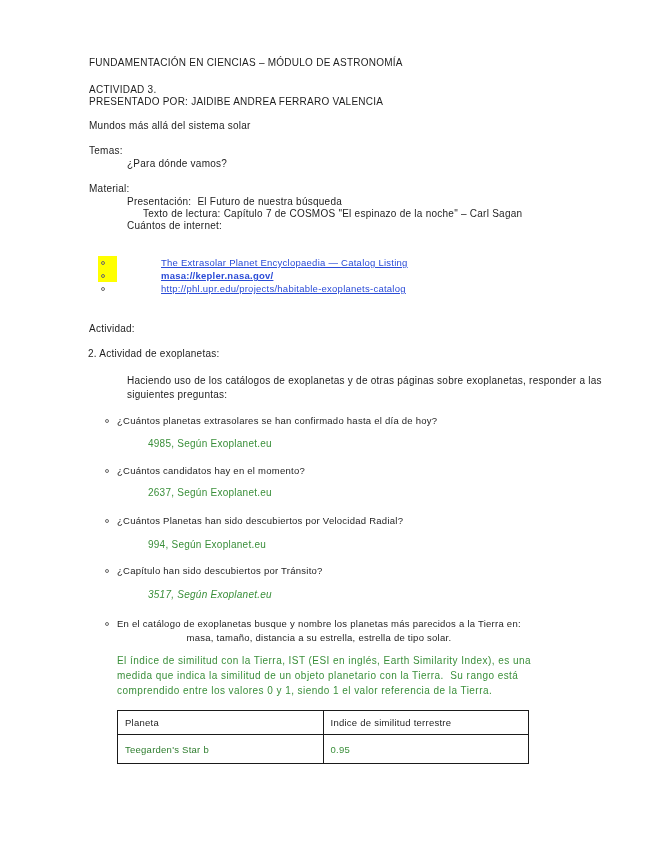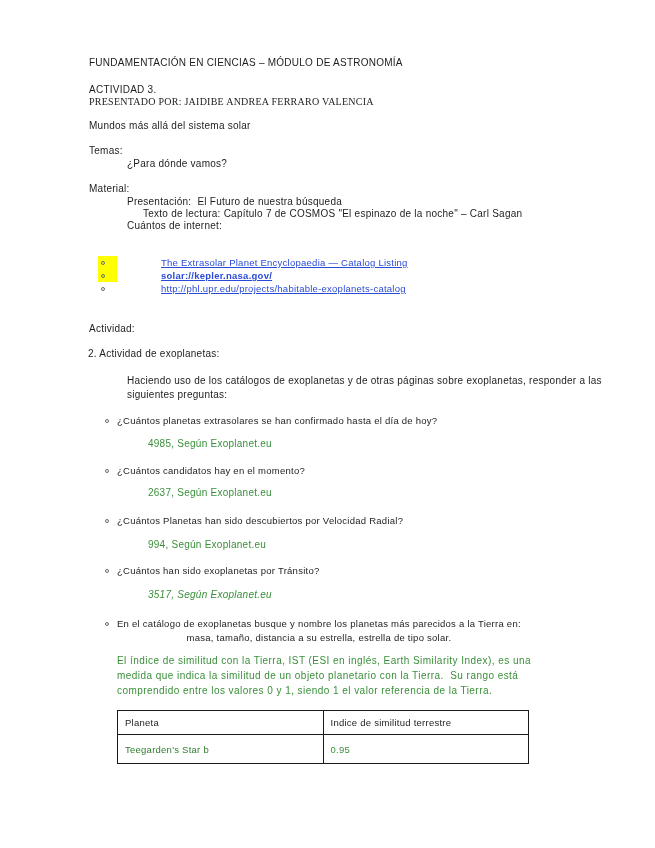--- a/index.html
+++ b/index.html
@@ -90,42 +90,42 @@
   .esi-table th { height: 24px; }
   .esi-table td { height: 29px; }
   .cell-planet { color: #2E7D2E; font-weight: bold; }
   .cell-value { color: #3A8F3A; }
 </style>
 </head>
 <body>
 
 <div class="line" style="left:58px; top:57px;">FUNDAMENTACIÓN EN CIENCIAS – MÓDULO DE ASTRONOMÍA</div>
 <div class="line" style="left:58px; top:84px;">ACTIVIDAD 3.</div>
-<div class="line" style="left:58px; top:96px;font-family:Liberation Serif, serif;">PRESENTADO POR: JAIDIBE ANDREA FERRARO VALENCIA</div>
+<div class="line" style="left:58px; top:96px;">PRESENTADO POR: JAIDIBE ANDREA FERRARO VALENCIA</div>
 <div class="line" style="left:58px; top:120px;">Mundos más allá del sistema solar</div>
 
 <div class="line" style="left:58px; top:145px;">Temas:</div>
 <div class="line" style="left:96px; top:158px;">¿Para dónde vamos?</div>
 
 <div class="line" style="left:58px; top:183px;">Material:</div>
 <div class="line" style="left:96px; top:196px;">Presentación:  El Futuro de nuestra búsqueda</div>
 <div class="line" style="left:112px; top:208px;">Texto de lectura: Capítulo 7 de COSMOS "El espinazo de la noche" – Carl Sagan</div>
 <div class="line" style="left:96px; top:220px;">Cuántos de internet:</div>
 
 <div class="row" style="left:98px; top:256px;">
   <span class="bullet-cell w19 hl">
       <span class="bullet-dot"></span>
     </span>
   <a class="link">The Extrasolar Planet Encyclopaedia — Catalog Listing</a>
 </div>
 <div class="row" style="left:98px; top:269px;">
   <span class="bullet-cell w19 hl">
       <span class="bullet-dot"></span>
     </span>
-  <a class="link bold">solar://kepler.nasa.gov/</a>
+  <a class="link bold">masa://kepler.nasa.gov/</a>
 </div>
 <div class="row" style="left:98px; top:282px;">
   <span class="bullet-cell w19">
       <span class="bullet-dot"></span>
     </span>
   <a class="link">http://phl.upr.edu/projects/habitable-exoplanets-catalog</a>
 </div>
 
 <div class="line" style="left:58px; top:323px;">Actividad:</div>
 <div class="line" style="left:57px; top:348px;">2. Actividad de exoplanetas:</div>
@@ -153,21 +153,21 @@
       <span class="bullet-dot"></span>
     </span>
   <span class="q-text">¿Cuántos Planetas han sido descubiertos por Velocidad Radial?</span>
 </div>
 <div class="line green" style="left:117px; top:539px;">994, Según Exoplanet.eu</div>
 
 <div class="row" style="left:102px; top:564px;">
   <span class="bullet-cell w15">
       <span class="bullet-dot"></span>
     </span>
-  <span class="q-text">¿Cuántos han sido exoplanetas por Tránsito?</span>
+  <span class="q-text">¿Capítulo han sido descubiertos por Tránsito?</span>
 </div>
 <div class="line green" style="left:117px; top:589px;font-style:italic;">3517, Según Exoplanet.eu</div>
 
 <div class="row q-lines" style="left:102px; top:617px;">
   <span class="bullet-cell w15">
       <span class="bullet-dot"></span>
     </span>
   <span>
     <span class="q-text" style="display:block;">En el catálogo de exoplanetas busque y nombre los planetas más parecidos a la Tierra en:</span>
     <span class="q-text" style="display:block;">masa, tamaño, distancia a su estrella, estrella de tipo solar.</span>

